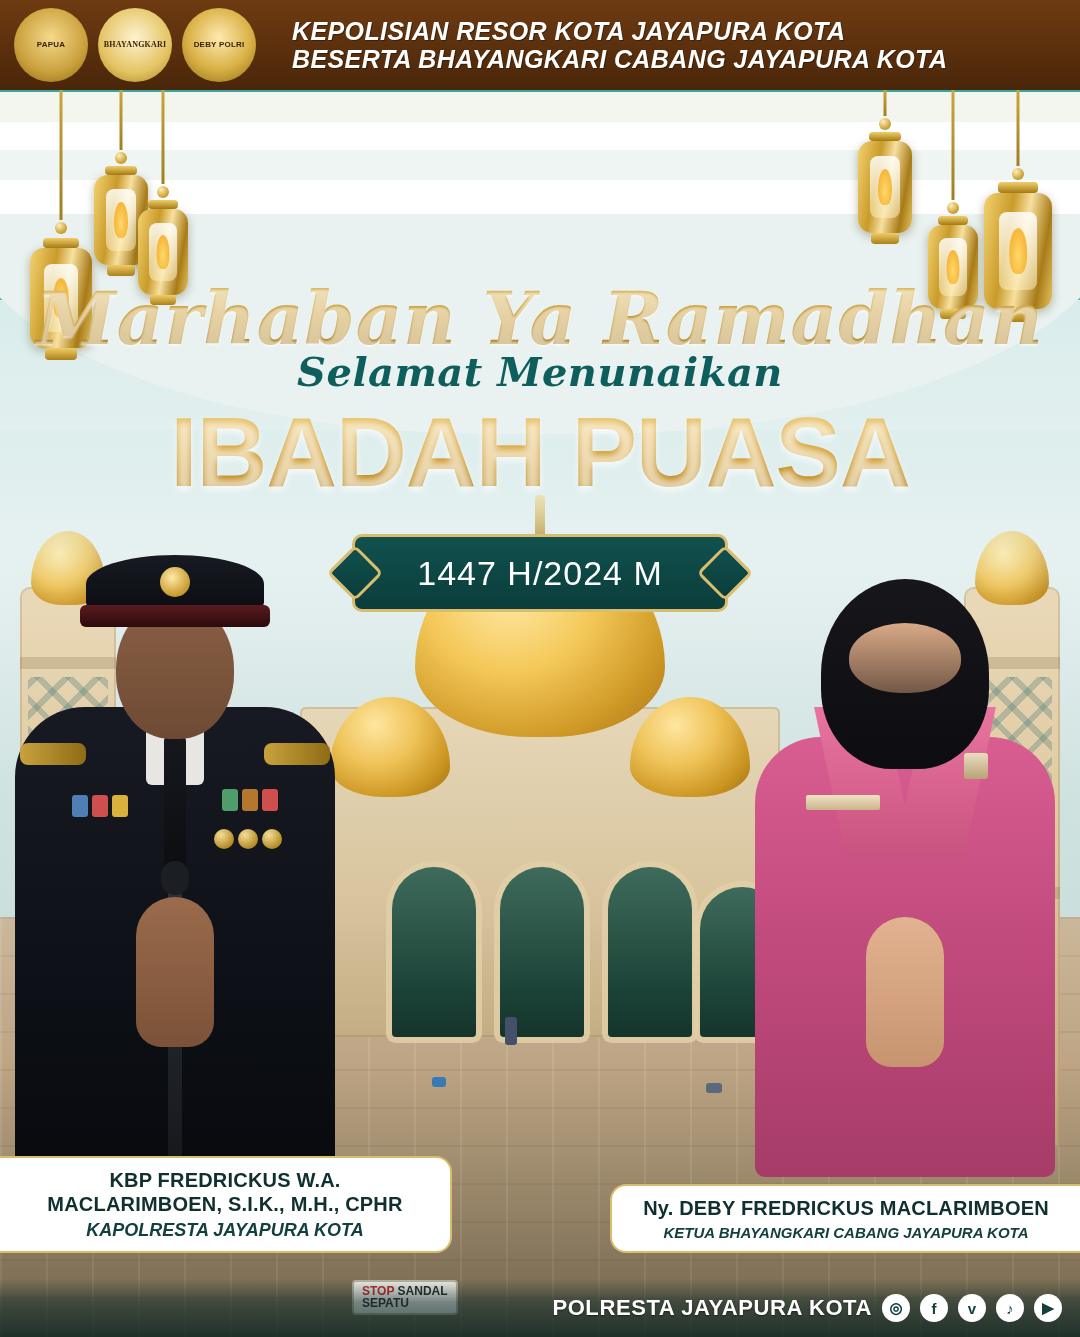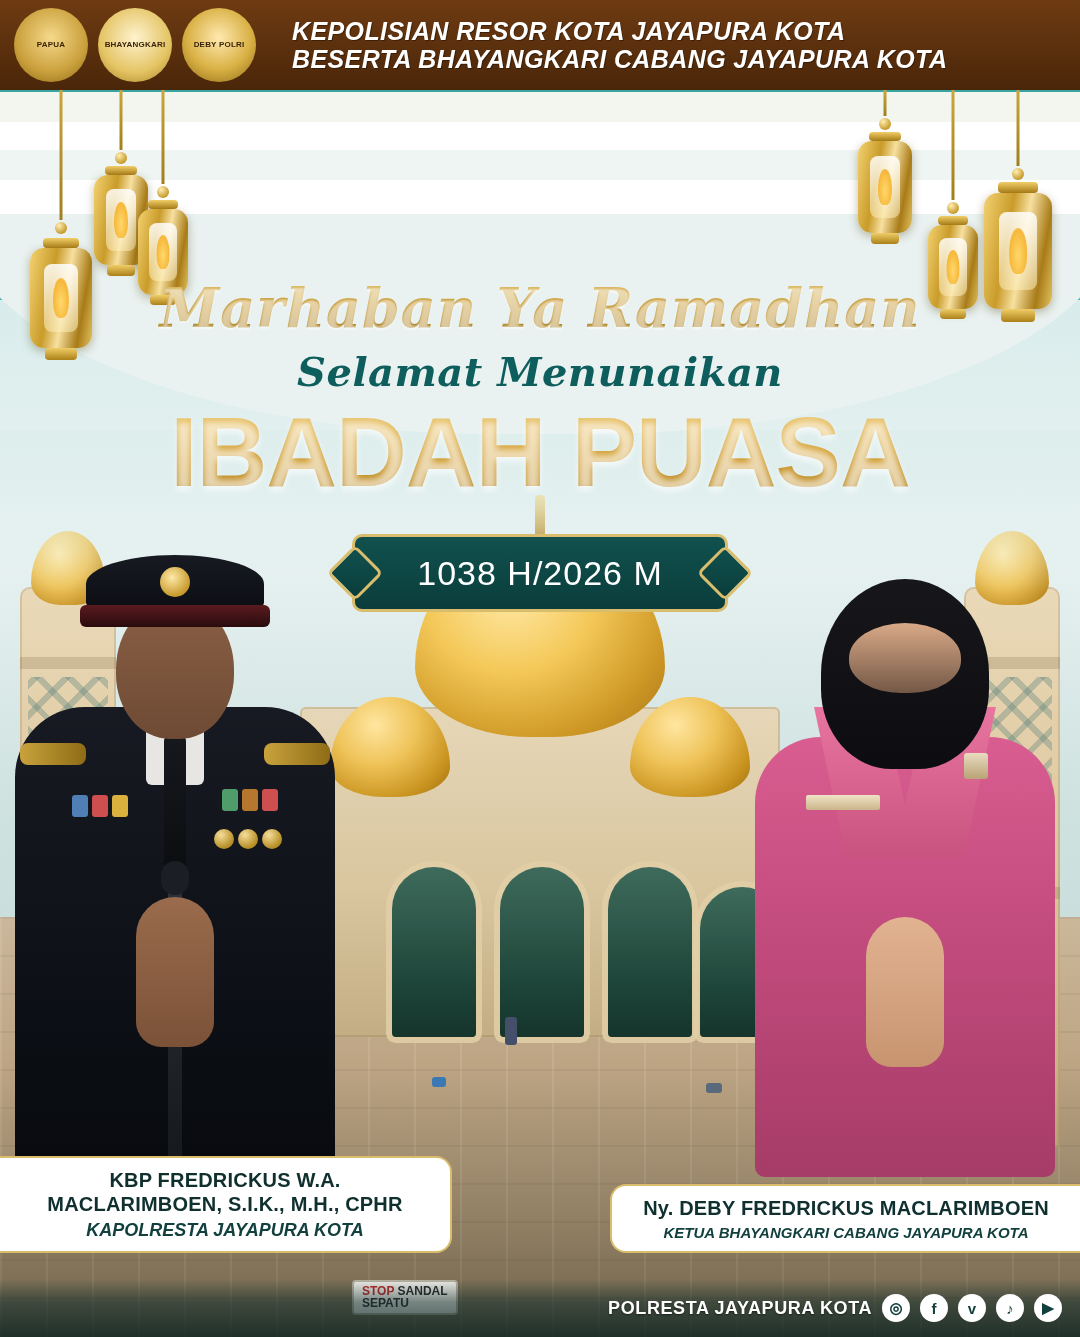--- a/index.html
+++ b/index.html
@@ -118,21 +118,21 @@
     z-index: 20;
   }
   .logos { display:flex; align-items:center; gap: 10px; }
   .logo {
     width: 74px; height: 74px; border-radius: 50%;
     display:flex; align-items:center; justify-content:center;
     font-size: 8px; font-weight:bold; text-align:center; color:#3a2408;
     line-height: 1.05; letter-spacing:.2px;
   }
   .logo.l1 { background: radial-gradient(circle at 50% 40%, #f5d98b, #caa03c 60%, #8a6715 100%); }
-  .logo.l2 { background: radial-gradient(circle at 50% 40%, #fff3cf, #e4c464 60%, #a3801f 100%); }
+  .logo.l2 { background: radial-gradient(circle at 50% 40%, #fff3cf, #e4c464 60%, #a3801f 100%); font-family: Liberation Serif, serif; }
   .logo.l3 { background: radial-gradient(circle at 50% 40%, #ffe9b0, #d9b145 55%, #8d6a15 100%); }
   .logo span { display:block; }
   .header-title {
     margin-left: 36px; color: #ffffff;
     font-weight: bold; font-style: italic;
     font-size: 25px; line-height: 1.12; letter-spacing: .4px;
     text-shadow: 1px 1px 0 rgba(0,0,0,.35);
   }
 
   
@@ -166,21 +166,21 @@
   .lcap, .lfoot {
     position:absolute; left:50%; transform:translateX(-50%);
     background: linear-gradient(180deg,#f0cd67,#ab8019);
     border-radius: 4px;
   }
 
   
   .marhaban {
     position:absolute; top: 276px; left:0; right:0; text-align:center;
     font-family: "DejaVu Serif", serif; font-style: italic; font-weight: bold;
-    font-size: 54px; letter-spacing: 1px;
+    font-size: 72px; letter-spacing: 1px;
     background: linear-gradient(180deg,#e7c979 0%, #c79b37 45%, #9d7417 100%);
     -webkit-background-clip: text; background-clip: text; color: transparent;
     text-shadow: 0 2px 2px rgba(255,255,255,.55);
     z-index: 14;
   }
   .selamat {
     position:absolute; top: 348px; left:0; right:0; text-align:center;
     font-family: "DejaVu Serif", serif; font-style: italic; font-weight: bold;
     font-size: 40px; color: #0d5e5c; letter-spacing: .5px;
     z-index: 14;
@@ -342,21 +342,21 @@
   .banner.right .ttl { font-size: 15px; }
 
   
   .footer {
     position:absolute; left:0; right:0; bottom: 0; height: 58px; z-index: 20;
     background: linear-gradient(180deg, rgba(18,50,48,.0) 0%, rgba(16,44,42,.55) 40%, rgba(12,36,34,.8) 100%);
     display:flex; align-items:center; justify-content:flex-end;
     padding-right: 18px; gap: 10px;
   }
   .footer-text {
-    color:#ffffff; font-weight: bold; font-size: 18px; letter-spacing: .6px;
+    color:#ffffff; font-weight: bold; font-size: 22px; letter-spacing: .6px;
     text-shadow: 0 1px 2px rgba(0,0,0,.5);
   }
   .soc {
     width: 28px; height: 28px; border-radius: 50%;
     background:#ffffff; color:#13403d;
     display:flex; align-items:center; justify-content:center;
     font-size: 15px; font-weight: bold;
   }
   .stop-sign {
     position:absolute; left: 352px; bottom: 22px; z-index: 19;
@@ -468,21 +468,21 @@
     <div class="header-title">
       <div>KEPOLISIAN RESOR KOTA JAYAPURA KOTA</div>
       <div>BESERTA BHAYANGKARI CABANG JAYAPURA KOTA</div>
     </div>
   </div>
 
   <div class="marhaban">Marhaban Ya Ramadhan</div>
   <div class="selamat">Selamat Menunaikan</div>
   <div class="ibadah">IBADAH PUASA</div>
   <div class="year-ribbon">
-    <span class="year-text">1038 H/2026 M</span>
+    <span class="year-text">1447 H/2024 M</span>
   </div>
 
   <div class="person man">
     <div class="body"></div>
     <div class="shirt"></div>
     <div class="tie"></div>
     <div class="shoulder sl"></div>
     <div class="shoulder sr"></div>
     <div class="medal-group medals-l">
       <div class="medal m1"></div>

